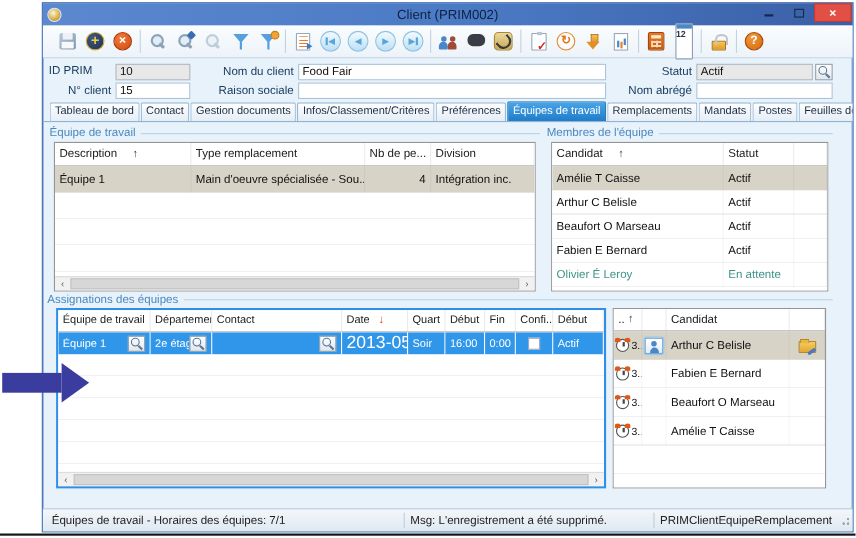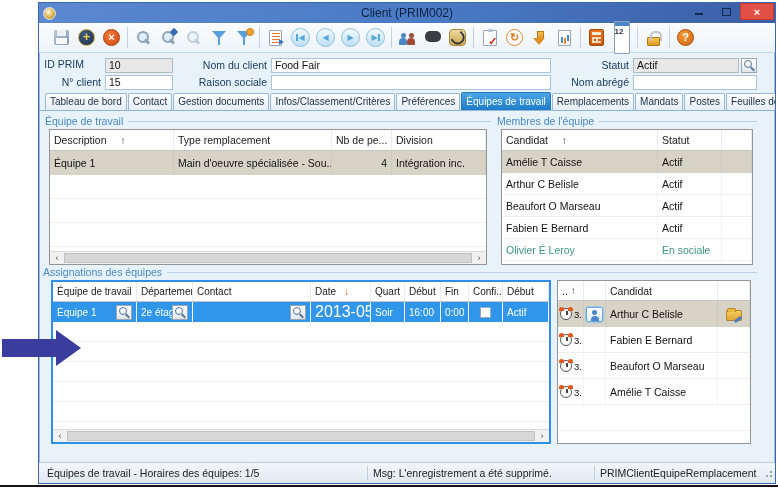--- a/index.html
+++ b/index.html
@@ -387,21 +387,21 @@
               <div class="cell" style="width:64px;">Actif</div>
               <div class="cell" style="flex:1;"></div>
             </div>
             <div class="row" style="height:22px;">
               <div class="cell" style="width:156px;">Fabien E Bernard</div>
               <div class="cell" style="width:64px;">Actif</div>
               <div class="cell" style="flex:1;"></div>
             </div>
             <div class="row pending" style="height:22px;">
               <div class="cell" style="width:156px;">Olivier É Leroy</div>
-              <div class="cell" style="width:64px;">En sociale</div>
+              <div class="cell" style="width:64px;">En attente</div>
               <div class="cell" style="flex:1;"></div>
             </div>
           </div>
         </div>
       </div>
 
       <div class="gb" style="left:4px;top:155px;width:714px;height:182px;">
         <div class="gb-head">
             <span class="gb-title">Assignations des équipes</span>
             <span class="gb-line"></span>
@@ -509,21 +509,21 @@
               <div class="cell" style="width:22px;"></div>
               <div class="cell" style="width:112px;">Amélie T Caisse</div>
               <div class="cell" style="flex:1;"></div>
             </div>
           </div>
         </div>
       </div>
     </div>
 
     <div class="statusbar">
-      <span class="ss ss1">Équipes de travail - Horaires des équipes: 1/5</span>
+      <span class="ss ss1">Équipes de travail - Horaires des équipes: 7/1</span>
       <span class="ssep"></span>
       <span class="ss ss2">Msg: L'enregistrement a été supprimé.</span>
       <span class="ssep"></span>
       <span class="ss ss3">PRIMClientEquipeRemplacement</span>
       <span class="grip"></span>
     </div>
 
   </div>
 
   <div class="arrow"></div>

